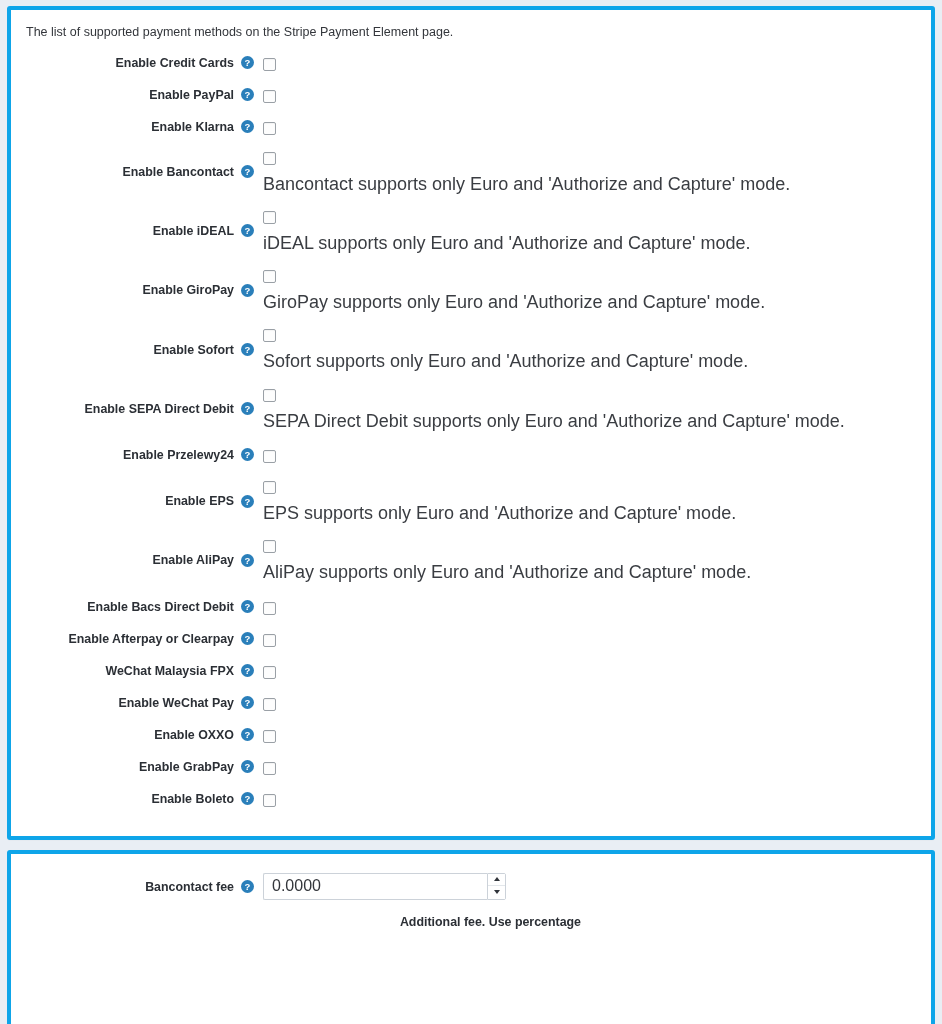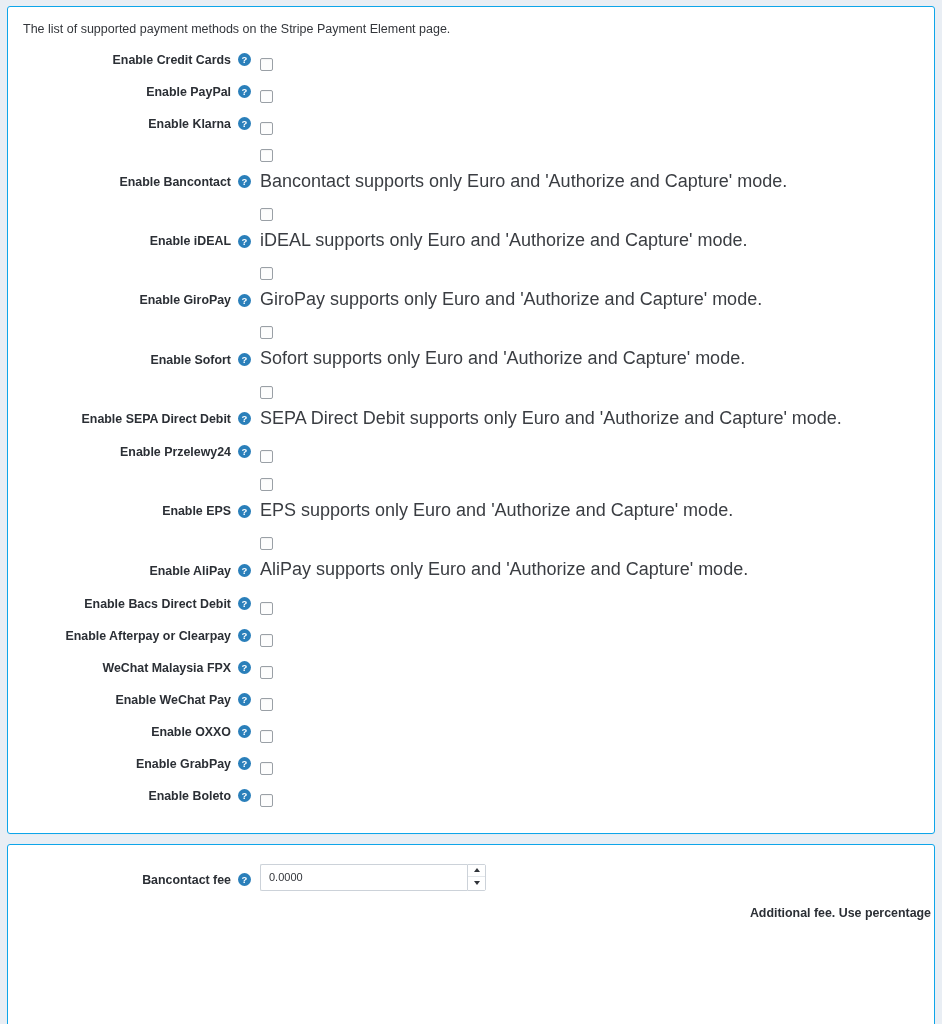--- a/index.html
+++ b/index.html
@@ -12,40 +12,40 @@
   }
   #page {
     width: 942px; height: 1024px;
     position: relative;
     background: #e9eef4;
     overflow: hidden;
   }
 
   .card {
     background: #ffffff;
-    border: 1px solid #0ea5e9;
+    border: 4px solid #0ea5e9;
     border-radius: 3px;
     margin: 0 7px 10px 7px;
     box-shadow: 0 1px 1px rgba(0,0,0,0.02);
   }
   .card.first { margin-top: 6px; }
 
   
   .intro {
     font-size: 12.5px;
     color: #33363b;
     padding: 14px 0 0 15px;
     line-height: 1.4;
   }
 
   .form-body { padding: 10px 0 16px 0; }
 
   .row {
     display: flex;
-    align-items: flex-end;
+    align-items: center;
     min-height: 22px;
     margin-bottom: 11px;
   }
   .row.tight { margin-bottom: 10px; }
 
   .label-col {
     width: 226px;
     flex: 0 0 226px;
     text-align: right;
     font-size: 12.4px;
@@ -108,21 +108,21 @@
     width: 226px;
     height: 27px;
     margin-top: -1px;
   }
   .num-input {
     flex: 1 1 auto;
     border: 1px solid #ccd2d9;
     border-right: none;
     background: #fff;
     font-family: "Liberation Sans", sans-serif;
-    font-size: 11px;
+    font-size: 16px;
     color: #33363b;
     padding: 0 8px;
     outline: none;
     border-radius: 2px 0 0 2px;
   }
   .spinner {
     flex: 0 0 19px;
     border: 1px solid #ccd2d9;
     border-radius: 0 2px 2px 0;
     background: #fff;

